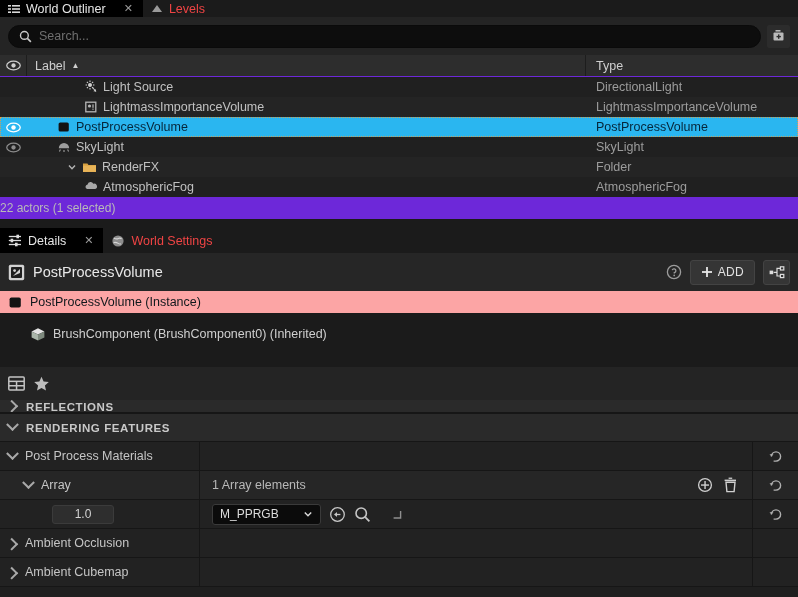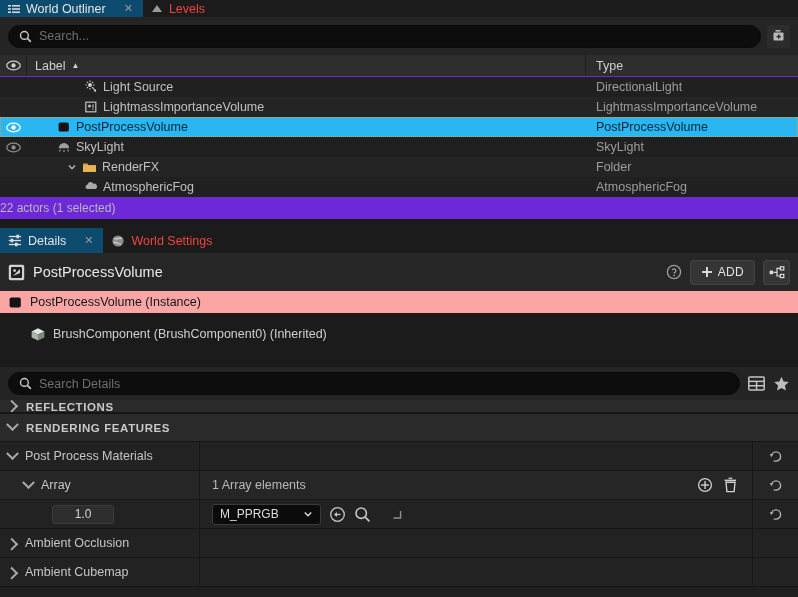--- a/index.html
+++ b/index.html
@@ -10,21 +10,21 @@
     color: #c8c8c8;
     overflow: hidden;
   }
   #app { position: relative; width: 798px; height: 597px; }
   .icon { display: inline-flex; align-items: center; justify-content: center; flex: none; }
   .spacer { flex: 1 1 auto; }
 
   
   .tabstrip { position: absolute; left: 0; top: 0; width: 798px; height: 17px; background: #1b1b1b; display: flex; align-items: flex-end; }
   .tab { height: 17px; display: flex; align-items: center; gap: 6px; padding: 0 10px 0 8px; font-size: 12.5px; }
-  .tab.active { background: #0c4a6e; color: #e6e6e6; }
+  .tab.active { background: #000000; color: #e6e6e6; }
   .tab.inactive { background: #1b1b1b; color: #ef4444; }
   .tab .tclose { font-size: 11px; color: #9b9b9b; margin-left: 12px; }
 
   
   .outliner-search { position: absolute; left: 0; top: 17px; width: 798px; height: 38px; background: #242424; display: flex; align-items: center; padding: 0 8px; gap: 6px; }
   .searchbox { flex: 1 1 auto; height: 23px; background: #0d0d0d; border: 1px solid #0a0a0a; border-radius: 12px; display: flex; align-items: center; padding: 0 10px; gap: 7px; }
   .searchbox .ph { font-size: 12.5px; color: #6e6e6e; }
   .sq-btn { width: 23px; height: 23px; background: #2c2c2c; border-radius: 2px; display: flex; align-items: center; justify-content: center; }
 
   
@@ -352,29 +352,20 @@
           <path d="M8 1.2 L14.4 4.4 L8 7.6 L1.6 4.4 Z" fill="#e4e4e4"></path>
           <path d="M1.6 4.4 L8 7.6 L8 13.6 L1.6 10.4 Z" fill="#a9b5a9"></path>
           <path d="M14.4 4.4 L8 7.6 L8 13.6 L14.4 10.4 Z" fill="#7e8a7e"></path>
         </svg>
       </span>
       <span>BrushComponent (BrushComponent0) (Inherited)</span>
     </div>
   </div>
 
   <div class="det-search">
-    <div class="searchbox">
-      <span class="icon">
-        <svg width="13" height="13" viewBox="0 0 14 14">
-          <circle cx="5.8" cy="5.8" r="4.2" fill="none" stroke="#c9c9c9" stroke-width="1.5"></circle>
-          <line x1="9" y1="9" x2="12.8" y2="12.8" stroke="#c9c9c9" stroke-width="1.7"></line>
-        </svg>
-      </span>
-      <span class="ph">Search Details</span>
-    </div>
     <span class="icon">
       <svg width="17" height="15" viewBox="0 0 17 15">
         <rect x="0.8" y="1" width="15.4" height="13" rx="1" fill="none" stroke="#c3c3c3" stroke-width="1.5"></rect>
         <rect x="0.8" y="4.6" width="15.4" height="1.5" fill="#c3c3c3"></rect>
         <rect x="7.8" y="5.6" width="1.5" height="8.4" fill="#c3c3c3"></rect>
         <rect x="0.8" y="9" width="15.4" height="1.5" fill="#c3c3c3"></rect>
       </svg>
     </span>
     <span class="icon">
       <svg width="17" height="16" viewBox="0 0 17 16">

